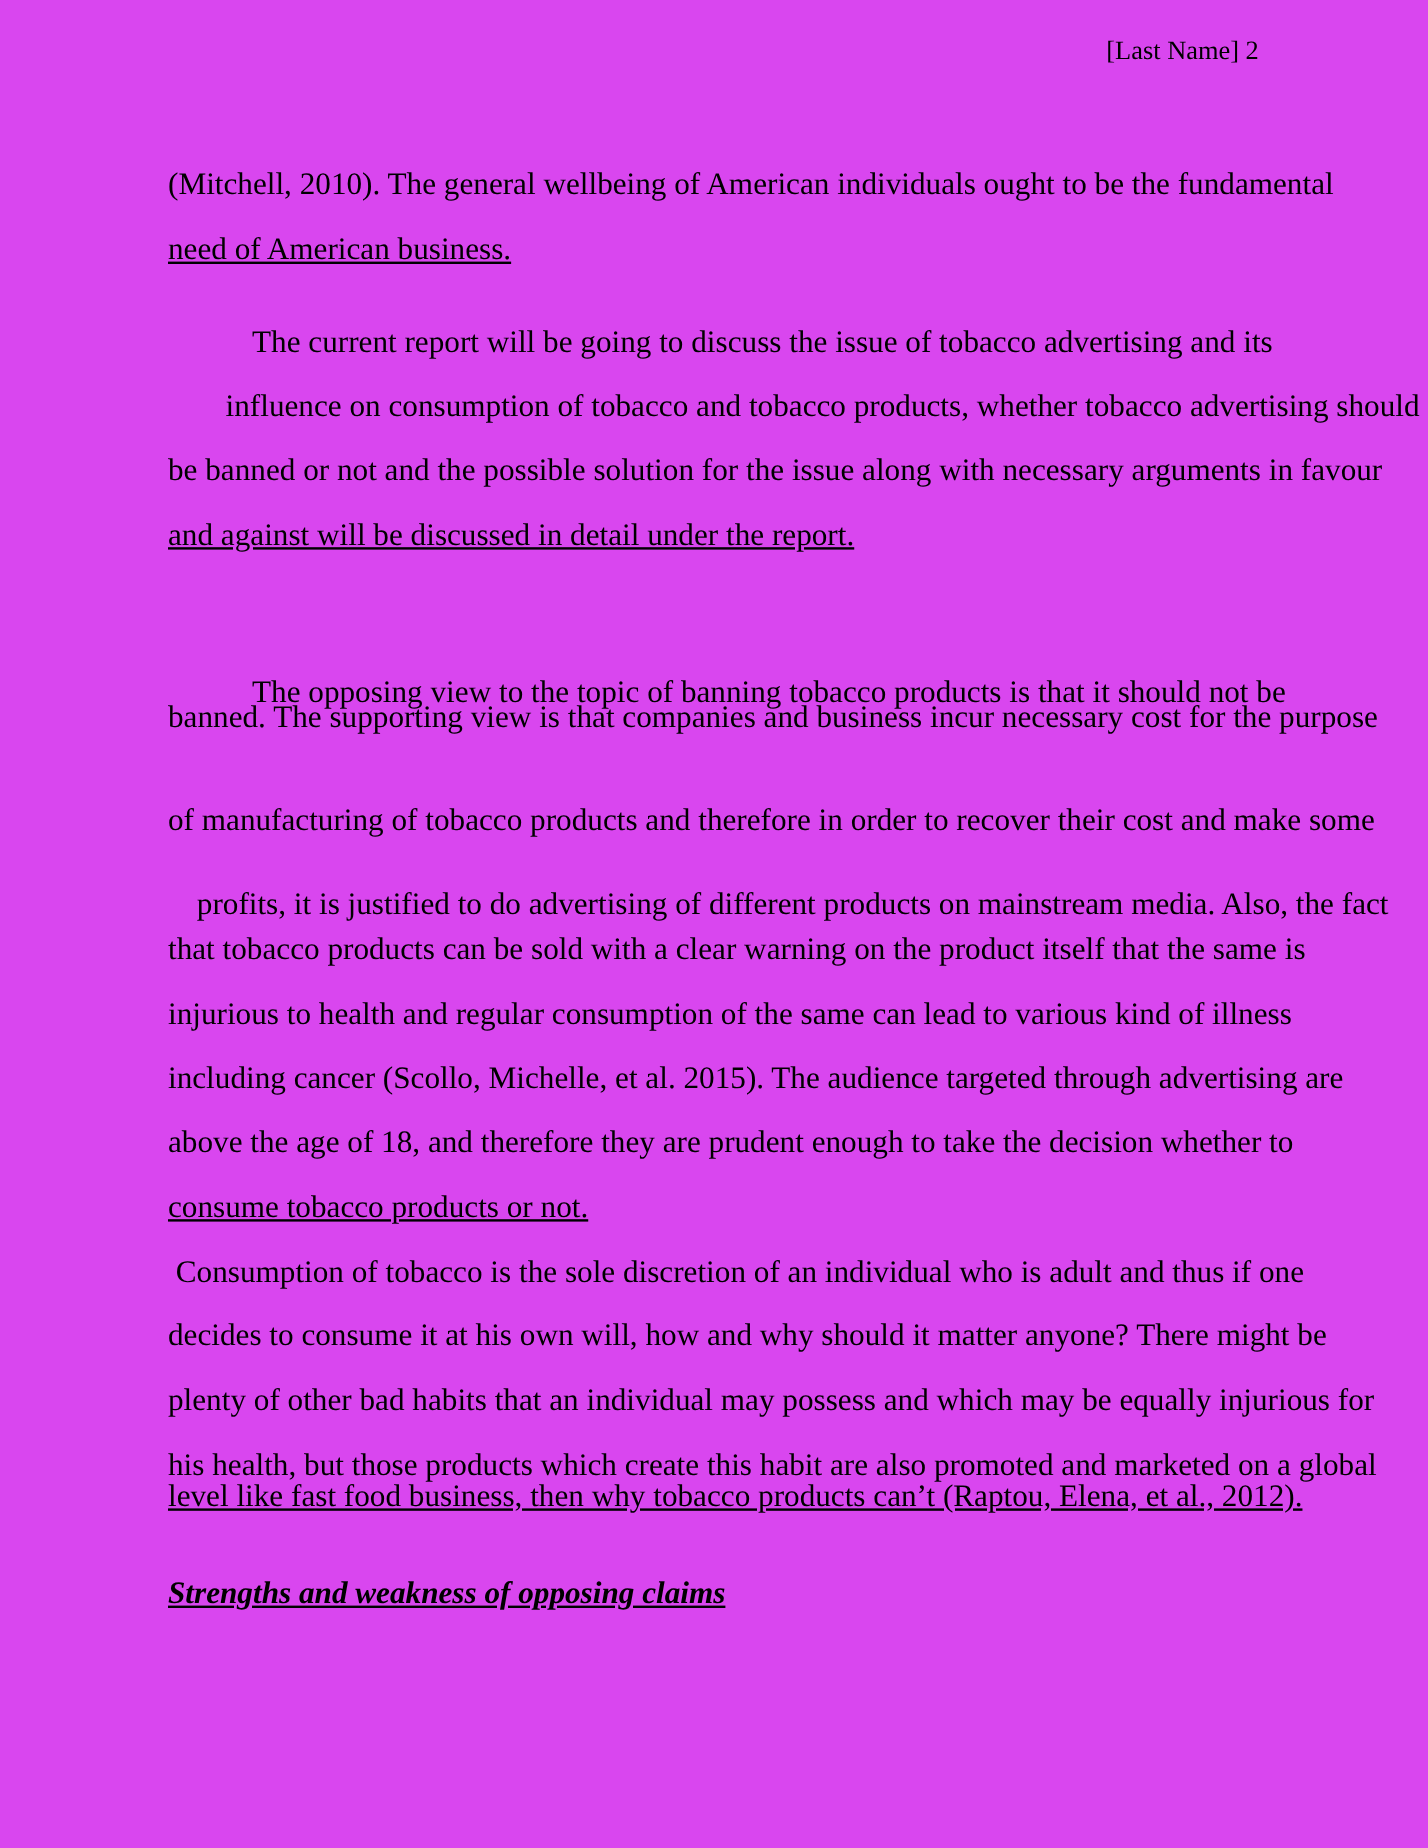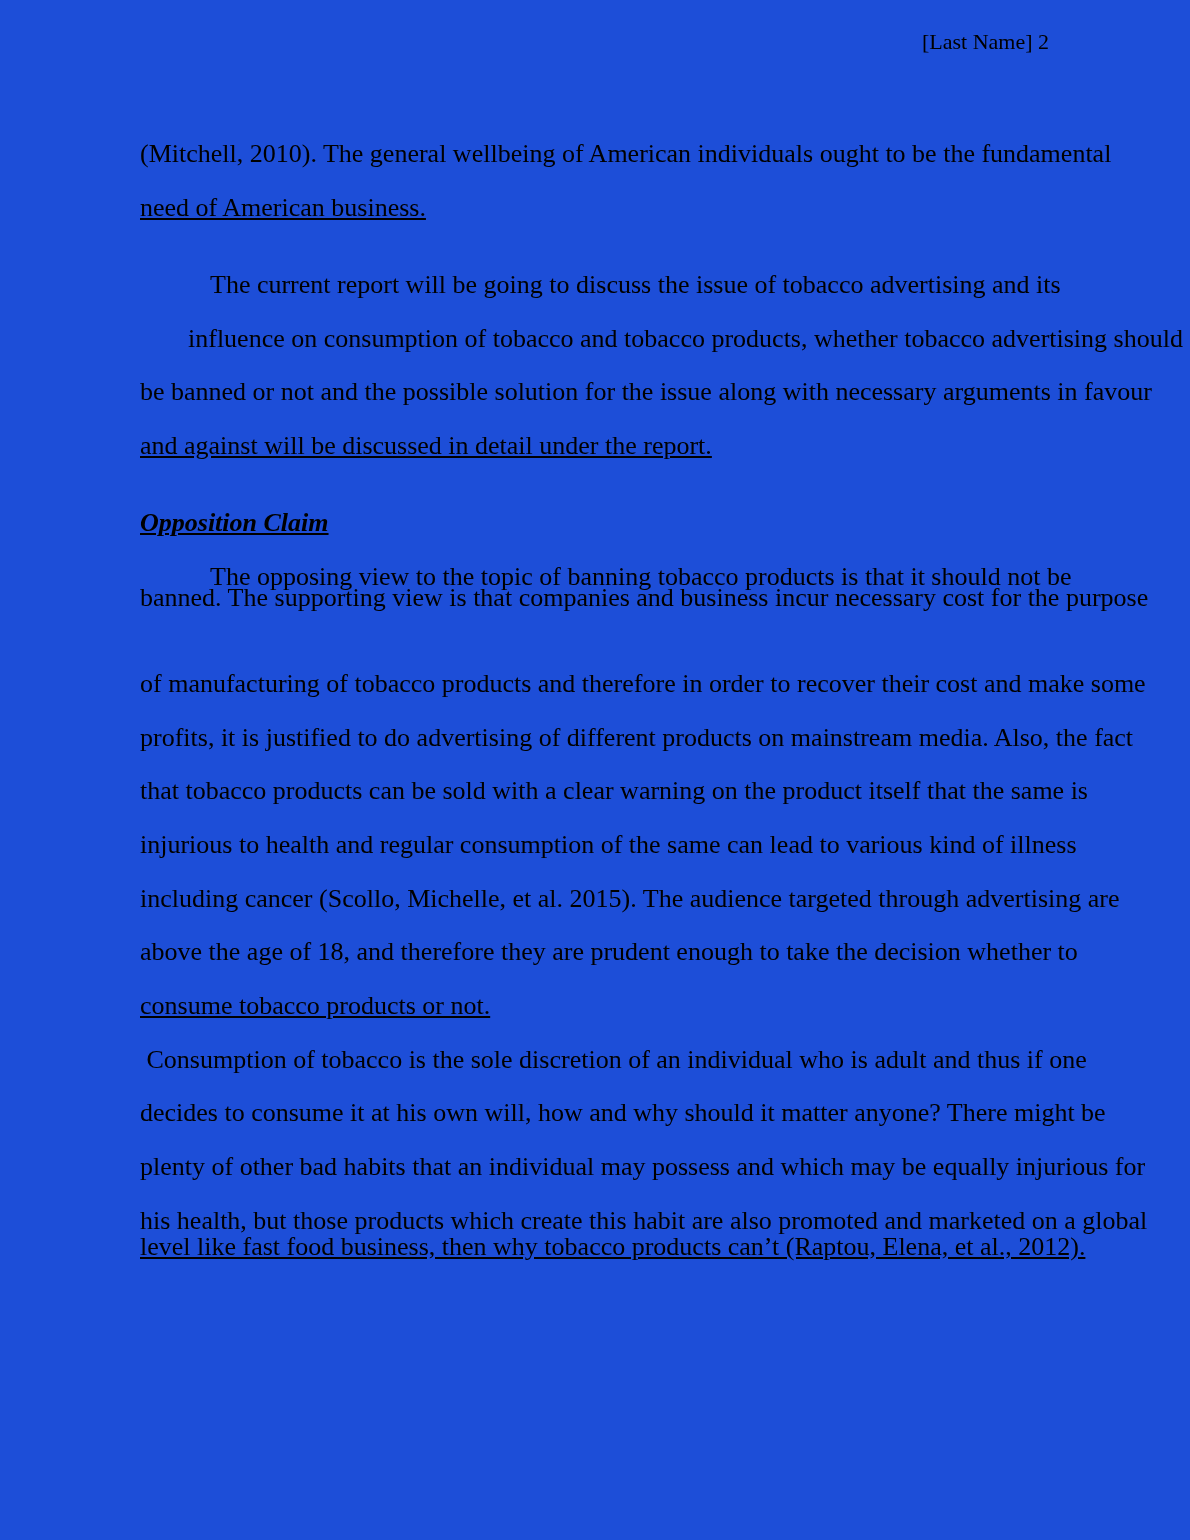--- a/index.html
+++ b/index.html
@@ -14,21 +14,21 @@
       overflow: hidden;
       font-family: "Liberation Serif", serif;
       color: #000000;
     }
     .page {
       position: absolute;
       left: 0;
       top: 0;
       width: 1190px;
       height: 1540px;
-      background: #1d4ed8;
+      background: #d946ef;
     }
     .header {
       position: absolute;
       top: 28px;
       right: 141px;
       font-size: 22px;
       line-height: 28px;
       white-space: nowrap;
     }
     .line {
@@ -69,37 +69,37 @@
     <div class="line last" style="top:194px;">need of American business.</div>
   </div>
 
   <div>
     <div class="line indent" style="top:271px;">The current report will be going to discuss the issue of tobacco advertising and its</div>
     <div class="line" style="top:325px;margin-left:48px;">influence on consumption of tobacco and tobacco products, whether tobacco advertising should</div>
     <div class="line" style="top:378px;">be banned or not and the possible solution for the issue along with necessary arguments in favour</div>
     <div class="line last" style="top:432px;">and against will be discussed in detail under the report.</div>
   </div>
 
-  <div class="line last heading-bi" style="top:509px;">Opposition Claim</div>
 
   <div>
     <div class="line indent" style="top:563px;">The opposing view to the topic of banning tobacco products is that it should not be</div>
     <div class="line" style="top:584px;">banned. The supporting view is that companies and business incur necessary cost for the purpose</div>
     <div class="line" style="top:670px;">of manufacturing of tobacco products and therefore in order to recover their cost and make some</div>
-    <div class="line" style="top:724px;">profits, it is justified to do advertising of different products on mainstream media. Also, the fact</div>
+    <div class="line" style="top:740px;margin-left:24px;">profits, it is justified to do advertising of different products on mainstream media. Also, the fact</div>
     <div class="line" style="top:777px;">that tobacco products can be sold with a clear warning on the product itself that the same is</div>
     <div class="line" style="top:831px;">injurious to health and regular consumption of the same can lead to various kind of illness</div>
     <div class="line" style="top:885px;">including cancer (Scollo, Michelle, et al. 2015). The audience targeted through advertising are</div>
     <div class="line" style="top:938px;">above the age of 18, and therefore they are prudent enough to take the decision whether to</div>
     <div class="line last" style="top:992px;">consume tobacco products or not.</div>
   </div>
 
   <div>
     <div class="line" style="top:1046px;">&nbsp;Consumption of tobacco is the sole discretion of an individual who is adult and thus if one</div>
     <div class="line" style="top:1099px;">decides to consume it at his own will, how and why should it matter anyone? There might be</div>
     <div class="line" style="top:1153px;">plenty of other bad habits that an individual may possess and which may be equally injurious for</div>
     <div class="line" style="top:1207px;">his health, but those products which create this habit are also promoted and marketed on a global</div>
     <div class="line last" style="top:1233px;">level like fast food business, then why tobacco products can’t (Raptou, Elena, et al., 2012).</div>
   </div>
 
+  <div class="line last heading-bi" style="top:1314px;">Strengths and weakness of opposing claims</div>
 
 
 </div>
 
 </body></html>

